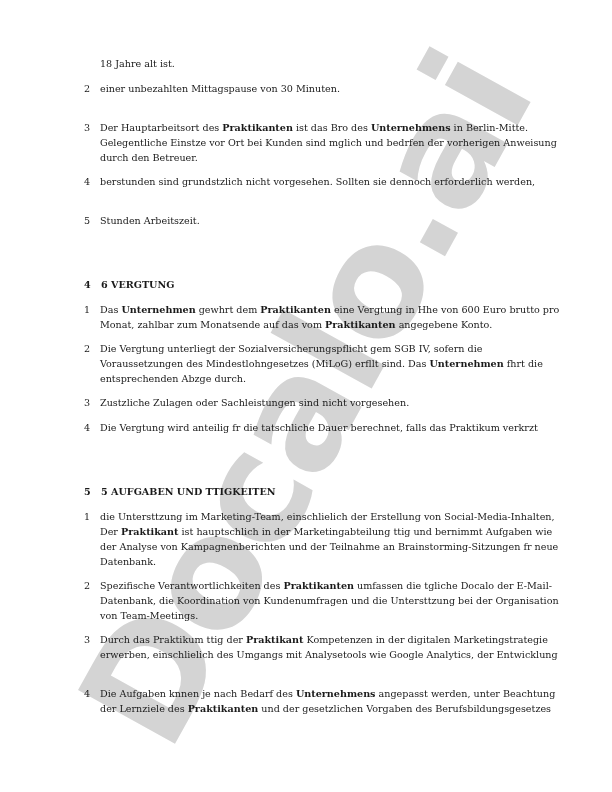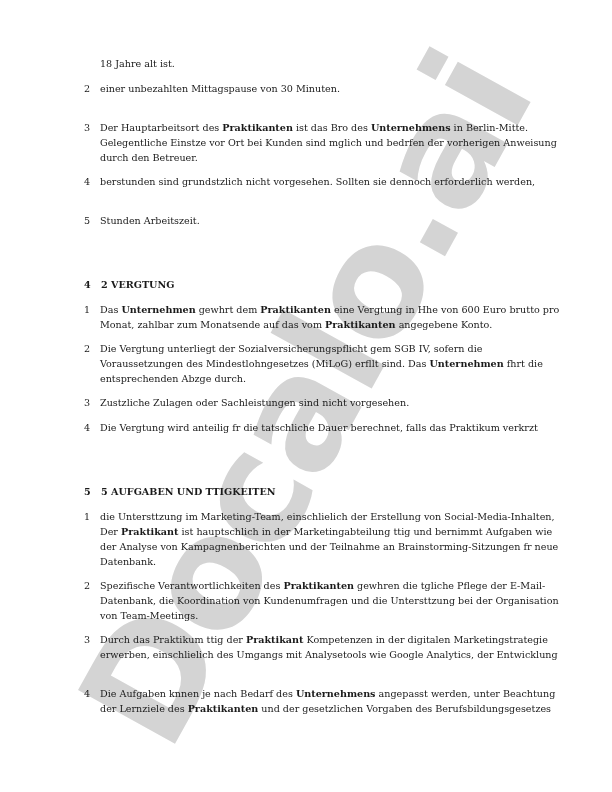--- a/index.html
+++ b/index.html
@@ -118,21 +118,21 @@
 
   <div class="row" style="top:213px;">
     <span class="num">5</span>
     <div class="txt">
         <span class="line"><span>Stunden Arbeitszeit.</span></span>
       </div>
   </div>
 
   <div class="row heading" style="top:277px;">
     <span class="num">4</span>
-    <div class="txt">2 VERGTUNG</div>
+    <div class="txt">6 VERGTUNG</div>
   </div>
 
   <div class="row" style="top:302px;">
     <span class="num">1</span>
     <div class="txt">
         <span class="line"><span>Das </span><b>Unternehmen</b><span> gewhrt dem </span><b>Praktikanten</b><span> eine Vergtung in Hhe von 600 Euro brutto pro</span></span>
         <span class="line"><span>Monat, zahlbar zum Monatsende auf das vom </span><b>Praktikanten</b><span> angegebene Konto.</span></span>
       </div>
   </div>
 
@@ -170,21 +170,21 @@
         <span class="line"><span>die Untersttzung im Marketing-Team, einschlielich der Erstellung von Social-Media-Inhalten,</span></span>
         <span class="line"><span>Der </span><b>Praktikant</b><span> ist hauptschlich in der Marketingabteilung ttig und bernimmt Aufgaben wie</span></span>
         <span class="line"><span>der Analyse von Kampagnenberichten und der Teilnahme an Brainstorming-Sitzungen fr neue</span></span>
         <span class="line"><span>Datenbank.</span></span>
       </div>
   </div>
 
   <div class="row" style="top:578px;">
     <span class="num">2</span>
     <div class="txt">
-        <span class="line"><span>Spezifische Verantwortlichkeiten des </span><b>Praktikanten</b><span> gewhren die tgliche Pflege der E-Mail-</span></span>
+        <span class="line"><span>Spezifische Verantwortlichkeiten des </span><b>Praktikanten</b><span> umfassen die tgliche Docalo der E-Mail-</span></span>
         <span class="line"><span>Datenbank, die Koordination von Kundenumfragen und die Untersttzung bei der Organisation</span></span>
         <span class="line"><span>von Team-Meetings.</span></span>
       </div>
   </div>
 
   <div class="row" style="top:632px;">
     <span class="num">3</span>
     <div class="txt">
         <span class="line"><span>Durch das Praktikum ttig der </span><b>Praktikant</b><span> Kompetenzen in der digitalen Marketingstrategie</span></span>
         <span class="line"><span>erwerben, einschlielich des Umgangs mit Analysetools wie Google Analytics, der Entwicklung</span></span>

